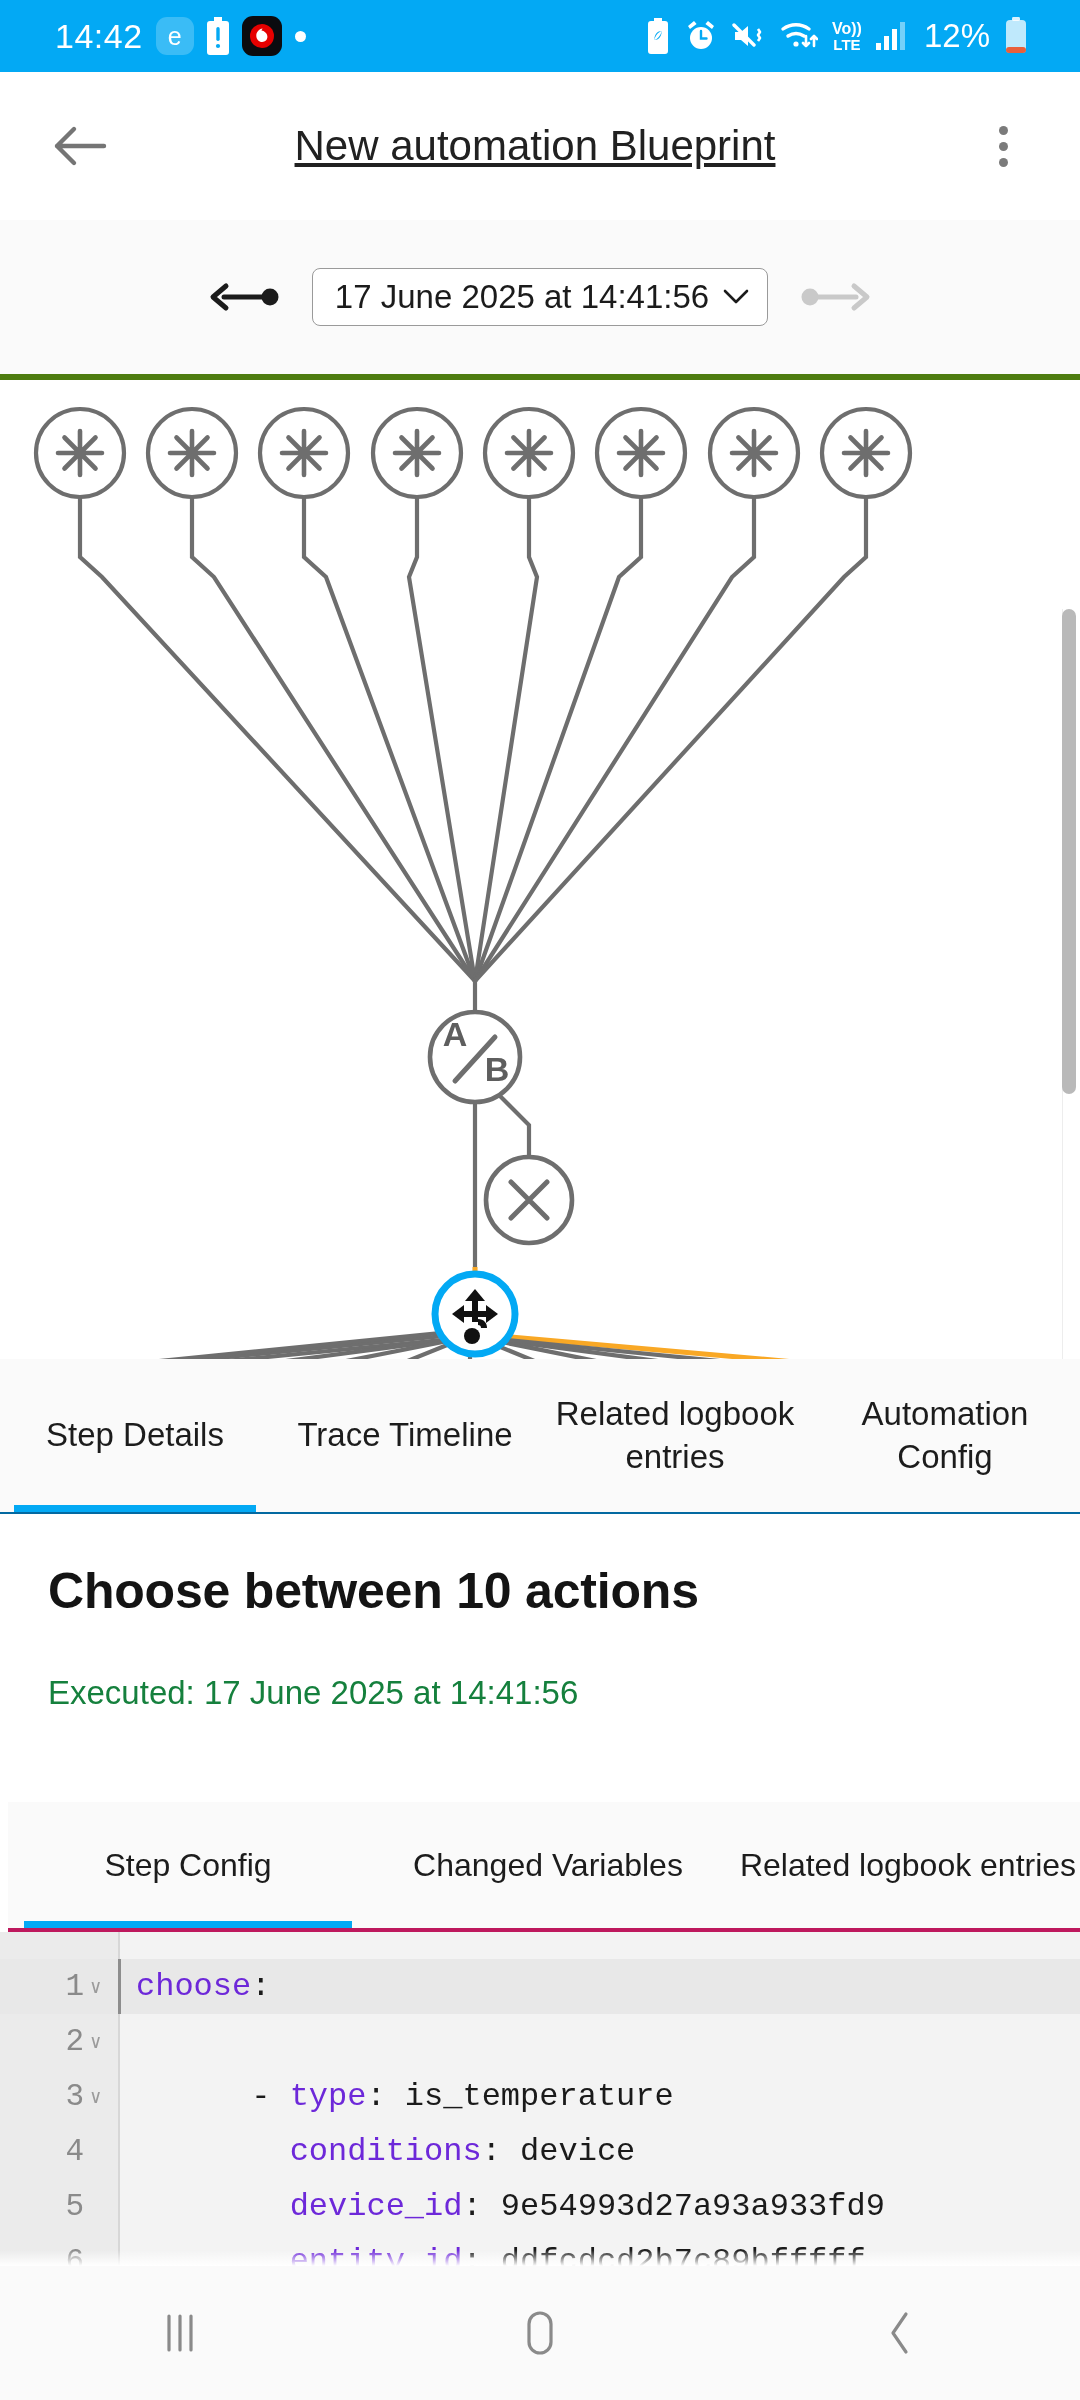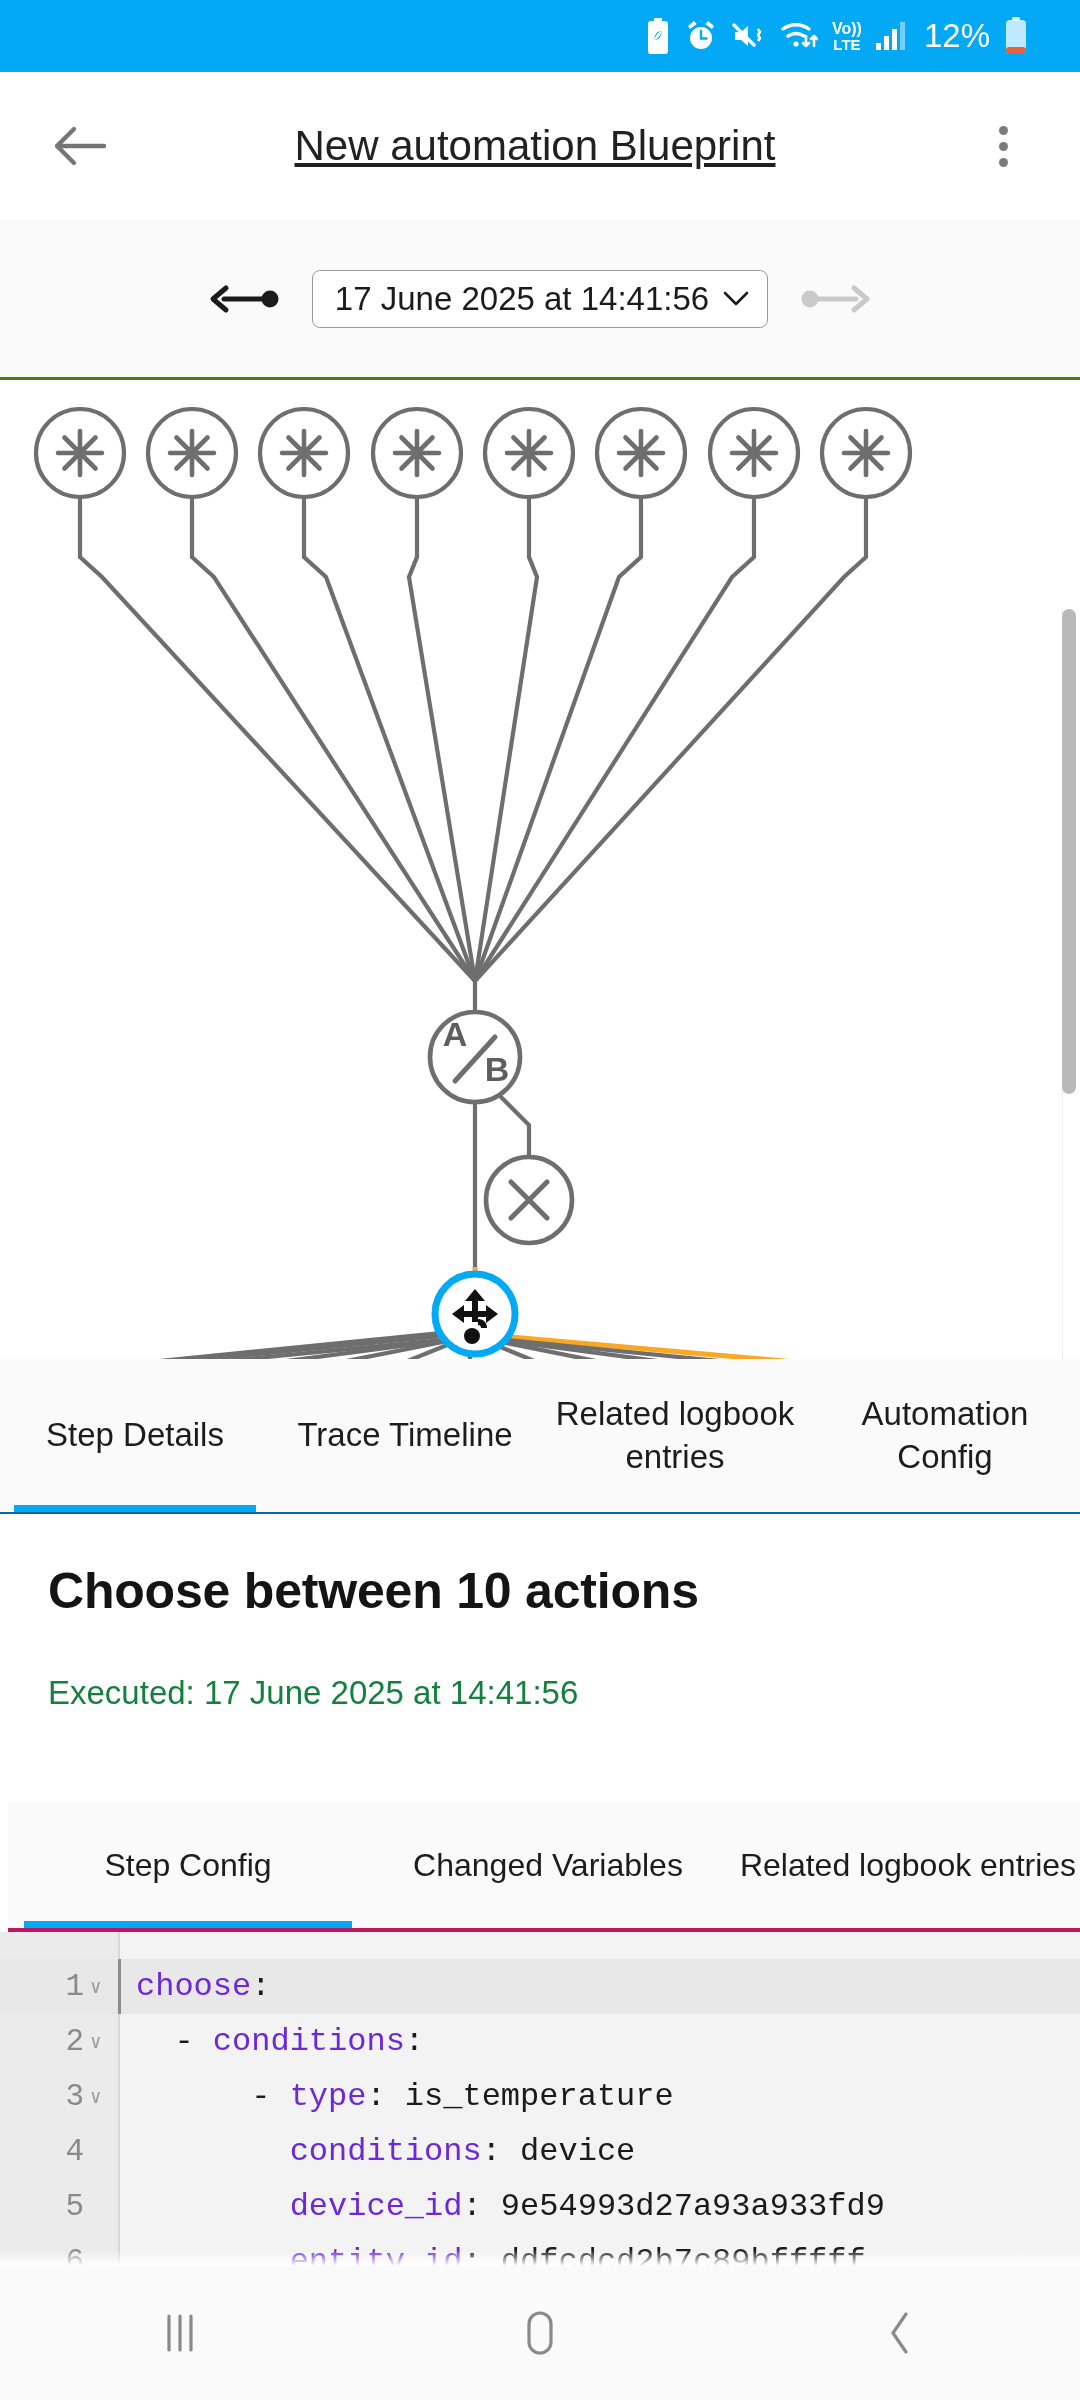--- a/index.html
+++ b/index.html
@@ -48,21 +48,21 @@
     flex: 1; text-align: center; font-size: 42px; color: #212121;
     font-weight: 400; margin-right: 10px; text-decoration: underline;
   }
   .appbar .kebab { width: 70px; margin-right: 42px; display: flex;
     flex-direction: column; align-items: center; gap: 7px; }
   .kdot { width: 9px; height: 9px; background: #7b7b7b; border-radius: 50%; }
 
   
   .tracebar {
     position: absolute; top: 220px; left: 0; width: 1080px; height: 160px;
-    background: #fafafa; border-bottom: 3px solid #4d7c0f;
+    background: #fafafa; border-bottom: 6px solid #4d7c0f;
     display: flex; align-items: center; justify-content: center; gap: 30px;
   }
   .picker {
     border: 1px solid #9a9a9a; border-radius: 8px; background: #ffffff;
     height: 58px; padding: 0 18px 0 22px;
     display: flex; align-items: center; gap: 14px;
     font-size: 33px; color: #1b1b1b;
   }
   .arrow-prev, .arrow-next { display: flex; align-items: center; }
 
@@ -152,20 +152,38 @@
     background: #fafafa; display: flex; align-items: center;
   }
   .navbtn { flex: 1; display: flex; align-items: center; justify-content: center; }
 </style>
 </head>
 <body>
 
 <div id="app">
 
   <div class="statusbar">
+    <div class="sb-left">
+      <div class="sb-clock">14:42</div>
+      <div class="badge-e">e</div>
+      <div class="sb-ico">
+        <svg width="22" height="38" viewBox="0 0 22 38">
+            <path d="M7 0h8v4h4a3 3 0 013 3v28a3 3 0 01-3 3H3a3 3 0 01-3-3V7a3 3 0 013-3h4z" fill="#fff" transform="translate(0,0)"></path>
+            <rect x="9.3" y="10" width="3.4" height="14" rx="1.7" fill="#03A9F4"></rect>
+            <circle cx="11" cy="29" r="2.1" fill="#03A9F4"></circle>
+          </svg>
+      </div>
+      <div class="badge-voda">
+        <svg width="28" height="28" viewBox="0 0 28 28">
+            <circle cx="14" cy="14" r="12" fill="#e60000"></circle>
+            <path d="M14.6 6.6c-3.6.6-6.3 3.6-6.3 7.1 0 3.6 2.7 6.3 5.8 6.3 3.2 0 5.3-2.4 5.3-5.2 0-3.9-3.3-6-5.9-6.4.3-.9 1-1.5 1.1-1.8z" fill="#fff"></path>
+          </svg>
+      </div>
+      <div class="dot-small"></div>
+    </div>
     <div class="sb-right">
       <div class="sb-ico">
         <svg width="24" height="36" viewBox="0 0 24 36">
             <path d="M8 0h8v3h3a3 3 0 013 3v27a3 3 0 01-3 3H5a3 3 0 01-3-3V6a3 3 0 013-3h3z" fill="#fff"></path>
             <path d="M8 22c4-1 6-4 8-9-1 6-3 9-8 9zm8-9c-4 1-6 4-8 9 1-6 3-9 8-9z" fill="#03A9F4"></path>
           </svg>
       </div>
       <div class="sb-ico">
         <svg width="34" height="34" viewBox="0 0 34 34">
             <circle cx="17" cy="19" r="11" fill="#fff"></circle>
@@ -505,21 +523,20 @@
       <div class="ed-row hl">
         <div class="ed-sel"></div>
         <div class="ed-num">1</div>
         <div class="ed-fold">∨</div>
         <div class="ed-code"><span class="p"></span><span class="k">choose</span><span class="p">:</span><span class="p"></span></div>
       </div>
 
       <div class="ed-row">
         <div class="ed-num">2</div>
         <div class="ed-fold">∨</div>
-        <div class="ed-code"><span class="p">  - </span><span class="k">conditions</span><span class="p">:</span><span class="p"></span></div>
       </div>
 
       <div class="ed-row">
         <div class="ed-num">3</div>
         <div class="ed-fold">∨</div>
         <div class="ed-code"><span class="p">      - </span><span class="k">type</span><span class="p">: </span><span class="p">is_temperature</span></div>
       </div>
 
       <div class="ed-row">
         <div class="ed-num">4</div>

